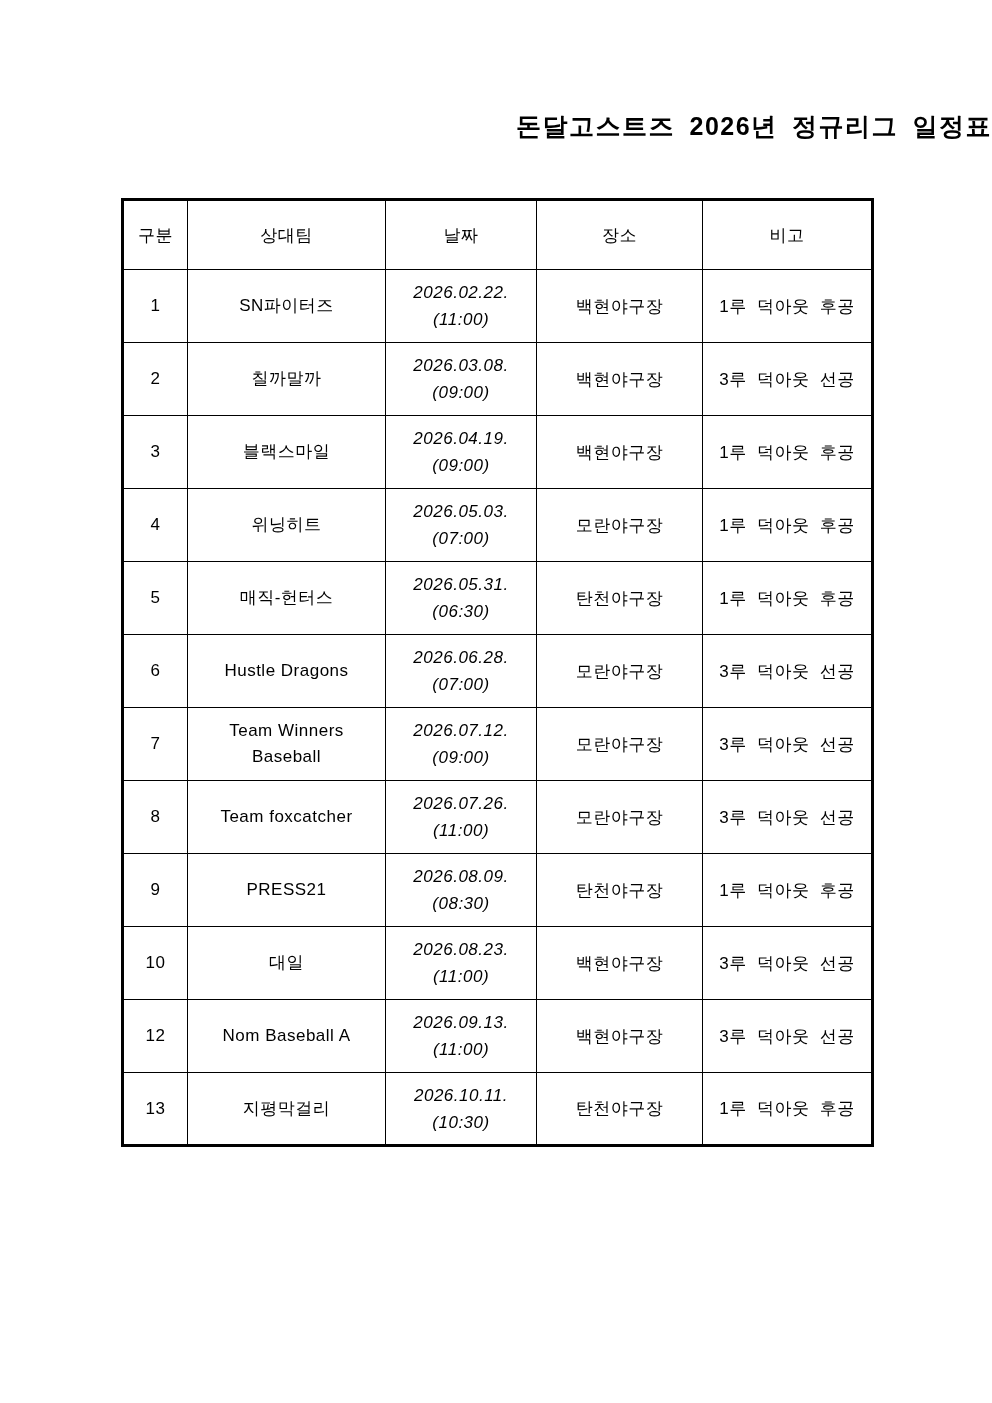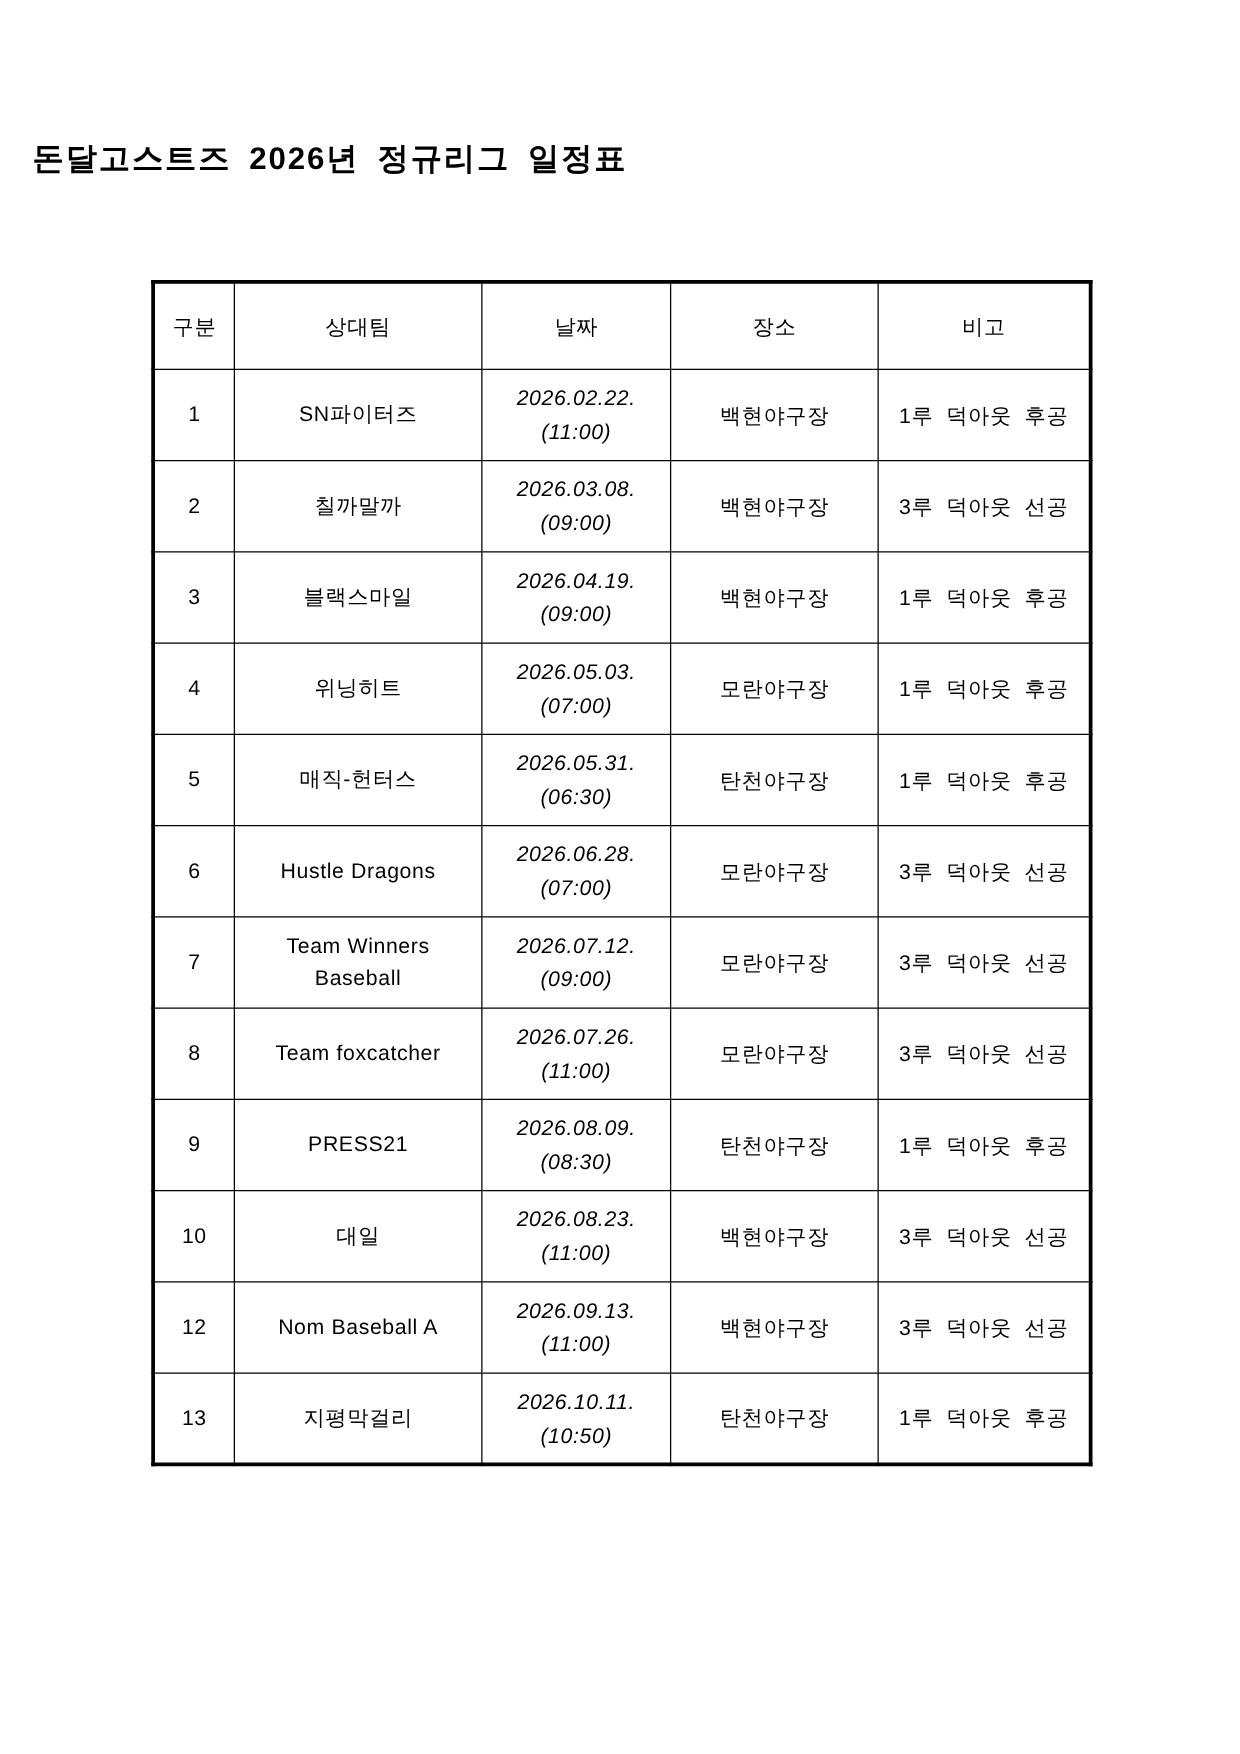--- a/index.html
+++ b/index.html
@@ -15,36 +15,35 @@
     width: 992px;
     height: 1403px;
     background: #ffffff;
     overflow: hidden;
   }
   .doc-title {
     position: absolute;
     top: 110px;
     left: 0;
     width: 992px;
-    text-align: left;
+    text-align: right;
     font-size: 25px;
     font-weight: bold;
     letter-spacing: 1.5px;
     word-spacing: 6px;
     padding-left: 26px;
   }
   table.schedule {
     position: absolute;
     top: 198px;
     left: 121px;
     width: 750px;
     border-collapse: collapse;
     table-layout: fixed;
     border: 3px solid #000000;
-    margin-top: 26px;
   }
   table.schedule th,
   table.schedule td {
     border: 1.5px solid #000000;
     text-align: center;
     vertical-align: middle;
     font-size: 17px;
     letter-spacing: 0.5px;
     padding: 0 10px;
   }
@@ -201,21 +200,21 @@
           <div>(11:00)</div>
         </td>
         <td>백현야구장</td>
         <td class="note-cell">3루 덕아웃 선공</td>
       </tr>
       <tr>
         <td>13</td>
         <td class="team-cell">지평막걸리</td>
         <td class="date-cell">
           <div>2026.10.11.</div>
-          <div>(10:50)</div>
+          <div>(10:30)</div>
         </td>
         <td>탄천야구장</td>
         <td class="note-cell">1루 덕아웃 후공</td>
       </tr>
     </tbody>
   </table>
 
 </div>
 
 </body></html>

